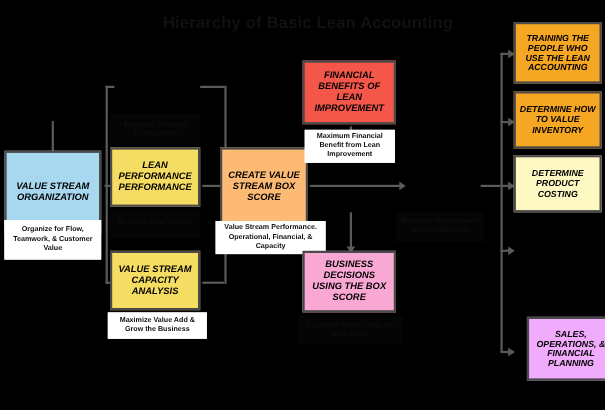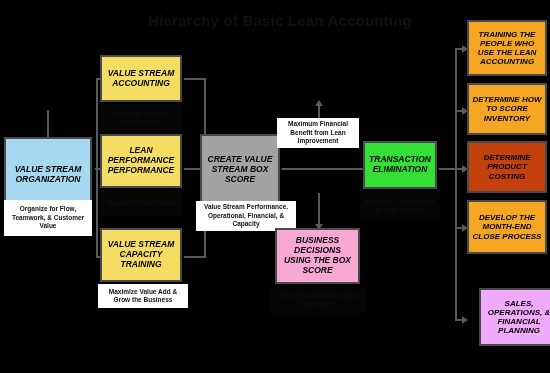--- a/index.html
+++ b/index.html
@@ -134,79 +134,73 @@
 
   <div class="ln h" style="left:437px; top:168px; width:18px;"></div>
 
   <div class="node" style="left:4px; top:137px; width:88px; height:76px; background:#a8d8f0; font-size:8.5px;">
     <span>VALUE STREAM ORGANIZATION</span>
   </div>
   <div class="cap" style="left:4px; top:200px; width:88px; height:36px;">
     <span>Organize for Flow, Teamwork, &amp; Customer Value</span>
   </div>
 
-  <div class="node" style="left:100px; top:55px; width:82px; height:47px; background:#f5dd63; font-size:8.5px;">
-    <span>VALUE STREAM ACCOUNTING</span>
-  </div>
   <div class="cap dark" style="left:100px; top:104px; width:82px; height:28px;">
     <span>Eliminate Wasteful Transactions</span>
   </div>
 
   <div class="node" style="left:100px; top:134px; width:82px; height:54px; background:#f5dd63; font-size:8.5px;">
     <span>LEAN PERFORMANCE PERFORMANCE</span>
   </div>
   <div class="cap dark" style="left:100px; top:190px; width:82px; height:26px;">
     <span>Measure What Counts</span>
   </div>
 
   <div class="node" style="left:100px; top:228px; width:82px; height:54px; background:#f5dd63; font-size:8.5px;">
-    <span>VALUE STREAM CAPACITY TRAINING</span>
+    <span>VALUE STREAM CAPACITY ANALYSIS</span>
   </div>
   <div class="cap" style="left:98px; top:284px; width:90px; height:24px;">
     <span>Maximize Value Add &amp; Grow the Business</span>
   </div>
 
-  <div class="node" style="left:200px; top:134px; width:80px; height:72px; background:#a3a3a3; font-size:8.5px;">
+  <div class="node" style="left:200px; top:134px; width:80px; height:72px; background:#fdba74; font-size:8.5px;">
     <span>CREATE VALUE STREAM BOX SCORE</span>
   </div>
   <div class="cap" style="left:196px; top:201px; width:100px; height:30px;">
     <span>Value Stream Performance. Operational, Financial, &amp; Capacity</span>
   </div>
 
+  <div class="node" style="left:275px; top:55px; width:85px; height:58px; background:#f4564a; font-size:8.5px;">
+    <span>FINANCIAL BENEFITS OF LEAN IMPROVEMENT</span>
+  </div>
   <div class="cap" style="left:277px; top:118px; width:82px; height:30px;">
     <span>Maximum Financial Benefit from Lean Improvement</span>
   </div>
 
   <div class="node" style="left:275px; top:228px; width:85px; height:56px; background:#f9a8d4; font-size:8.5px;">
     <span>BUSINESS DECISIONS USING THE BOX SCORE</span>
   </div>
   <div class="cap dark" style="left:271px; top:287px; width:95px; height:26px;">
     <span>Decisions Made Using the Box Score</span>
   </div>
 
-  <div class="node" style="left:363px; top:141px; width:74px; height:48px; background:#35e036; font-size:8.5px;">
-    <span>TRANSACTION ELIMINATION</span>
-  </div>
   <div class="cap dark" style="left:360px; top:192px; width:80px; height:28px;">
     <span>Eliminate Transactions as Lean Matures</span>
   </div>
 
   <div class="node" style="left:467px; top:20px; width:80px; height:56px; background:#f5a623; font-size:8px;">
     <span>TRAINING THE PEOPLE WHO USE THE LEAN ACCOUNTING</span>
   </div>
 
   <div class="node" style="left:467px; top:83px; width:80px; height:52px; background:#f5a623; font-size:8px;">
-    <span>DETERMINE HOW TO SCORE INVENTORY</span>
-  </div>
-
-  <div class="node" style="left:467px; top:141px; width:80px; height:52px; background:#c2410c; font-size:8px;">
+    <span>DETERMINE HOW TO VALUE INVENTORY</span>
+  </div>
+
+  <div class="node" style="left:467px; top:141px; width:80px; height:52px; background:#fef9c3; font-size:8px;">
     <span>DETERMINE PRODUCT COSTING</span>
   </div>
 
-  <div class="node" style="left:467px; top:200px; width:80px; height:54px; background:#f5a623; font-size:8px;">
-    <span>DEVELOP THE MONTH-END CLOSE PROCESS</span>
-  </div>
 
   <div class="node" style="left:479px; top:288px; width:80px; height:58px; background:#f0abfc; font-size:8px;align-items:center;">
     <span>SALES, OPERATIONS, &amp; FINANCIAL PLANNING</span>
   </div>
 
 </div>
 
 </body></html>

